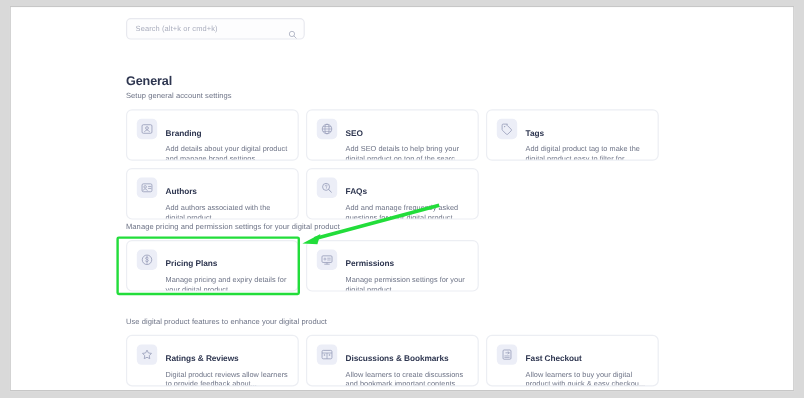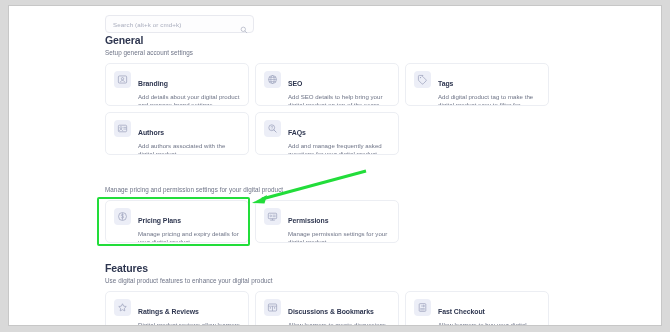--- a/index.html
+++ b/index.html
@@ -132,21 +132,21 @@
         <span class="ph">Search (alt+k or cmd+k)</span>
         <span class="mag">
           <svg viewBox="0 0 16 16" width="8" height="8">
             <circle cx="6.6" cy="6.6" r="4.4" fill="none" stroke="#b0b4c4" stroke-width="1.5"></circle>
             <line x1="9.9" y1="9.9" x2="13.6" y2="13.6" stroke="#b0b4c4" stroke-width="1.5" stroke-linecap="round"></line>
           </svg>
         </span>
       </div>
     </div>
 
-    <section class="section" style="top:28px;">
+    <section class="section" style="top:56px;">
       <div class="sec-title">General</div>
       <div class="sec-sub">Setup general account settings</div>
       <div class="grid">
 
         <div class="card">
           <span class="card-ico">
             <svg viewBox="0 0 20 20" width="11" height="11">
               <rect x="2.5" y="3.5" width="15" height="13" rx="2" fill="none" stroke="#9aa0bb" stroke-width="1.3"></rect>
               <circle cx="10" cy="8.6" r="2.1" fill="none" stroke="#9aa0bb" stroke-width="1.3"></circle>
               <path d="M6.3 14.2c.8-1.7 2.1-2.5 3.7-2.5s2.9.8 3.7 2.5" fill="none" stroke="#9aa0bb" stroke-width="1.3" stroke-linecap="round"></path>
@@ -253,21 +253,20 @@
           <span class="card-txt">
             <span class="card-title">Permissions</span>
             <span class="card-desc" style="display:block">Manage permission settings for your digital product</span>
           </span>
         </div>
 
       </div>
     </section>
 
     <section class="section" style="top:256px;">
-      <div class="sec-title">Features</div>
       <div class="sec-sub">Use digital product features to enhance your digital product</div>
       <div class="grid">
 
         <div class="card">
           <span class="card-ico">
             <svg viewBox="0 0 20 20" width="11" height="11">
               <path d="M10 3.2l2.1 4.3 4.7.7-3.4 3.3.8 4.7-4.2-2.2-4.2 2.2.8-4.7-3.4-3.3 4.7-.7z" fill="none" stroke="#9aa0bb" stroke-width="1.3" stroke-linejoin="round"></path>
             </svg>
           </span>
           <span class="card-txt">

